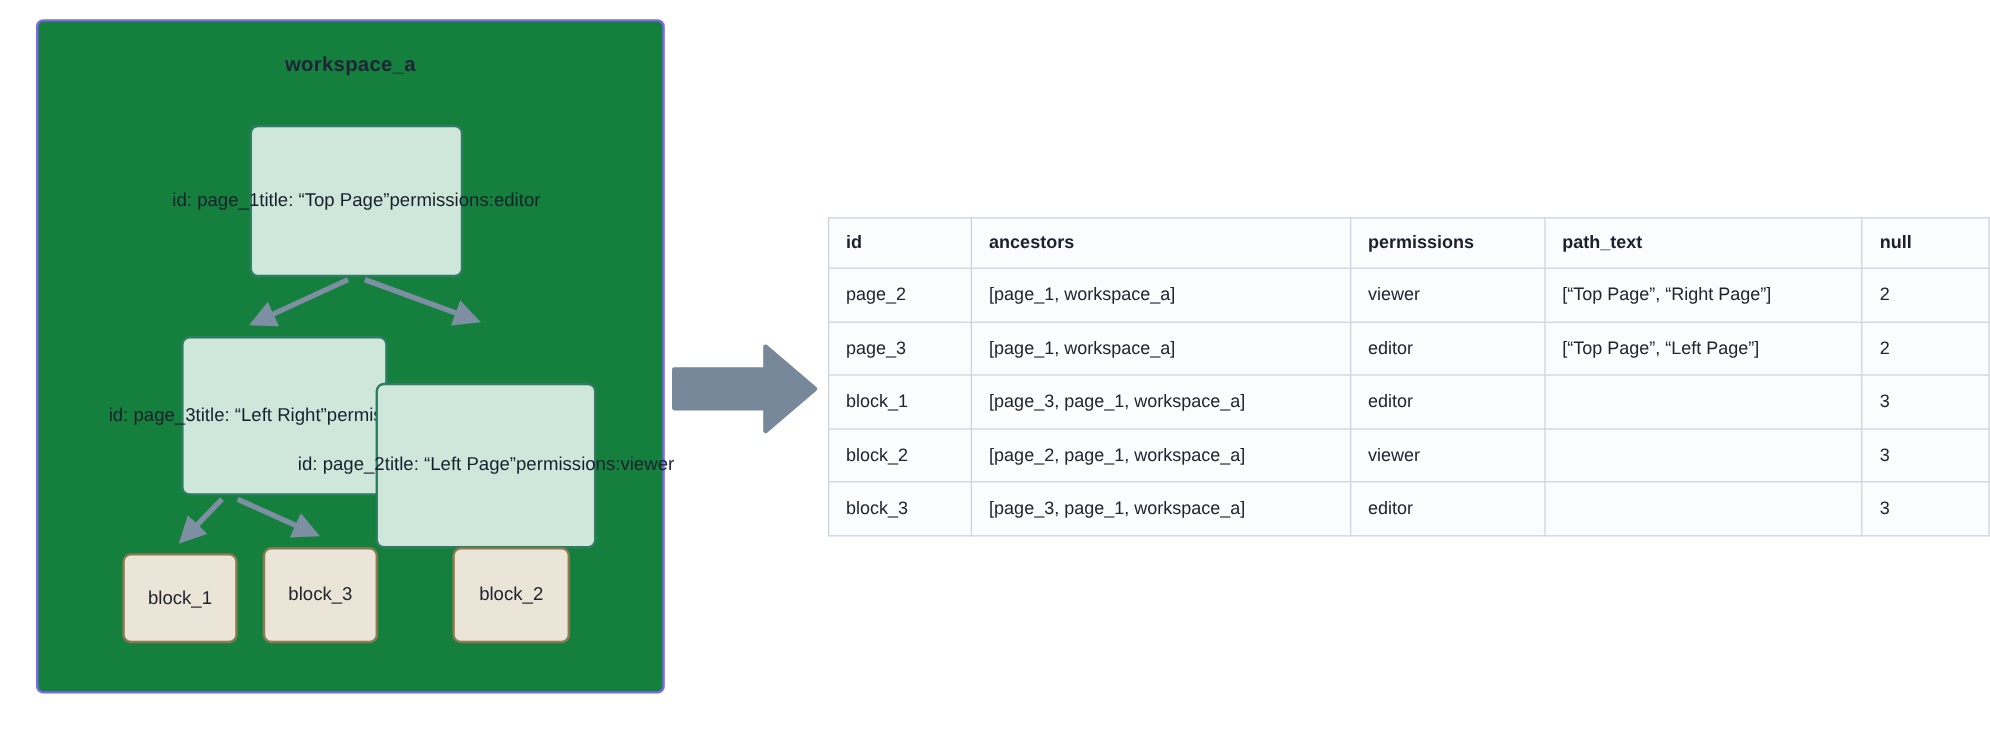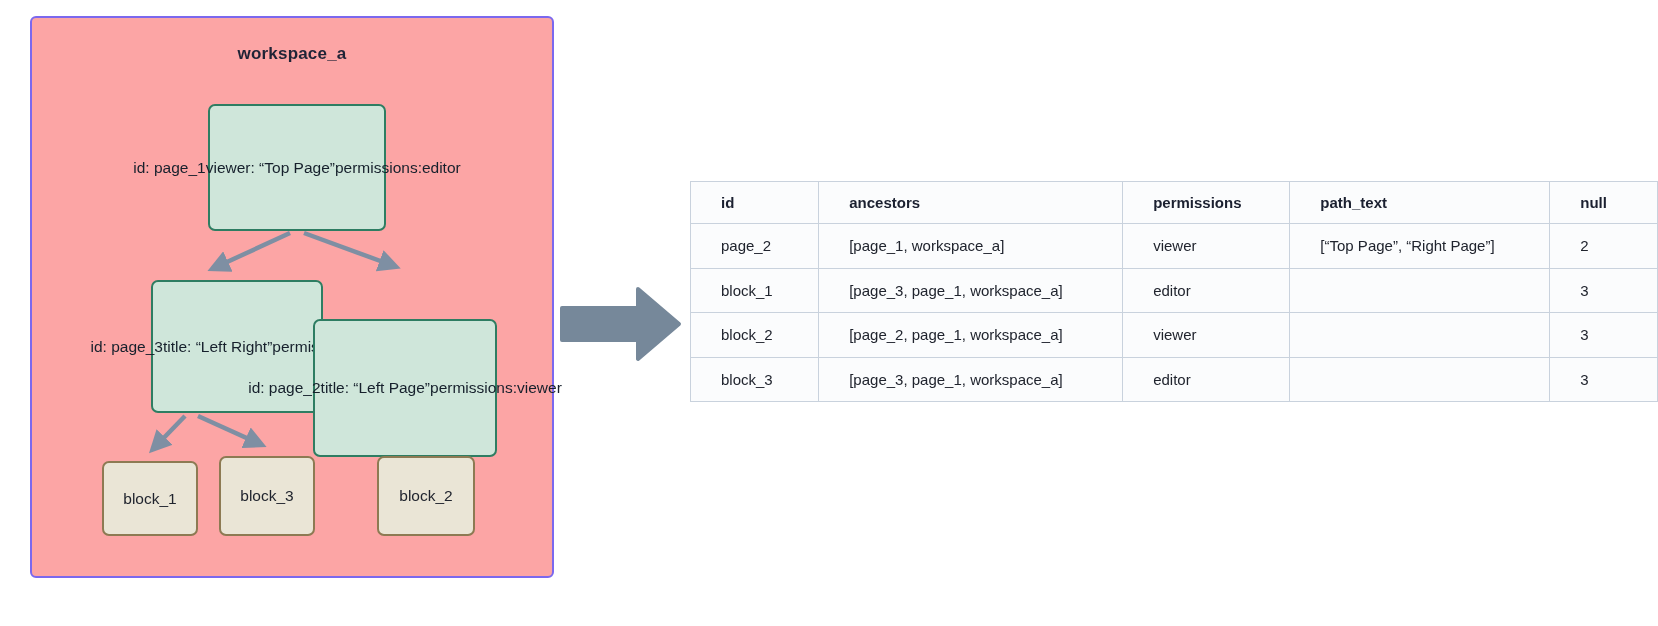--- a/index.html
+++ b/index.html
@@ -15,21 +15,21 @@
     overflow: hidden;
   }
 
   
   #workspace-container {
     position: absolute;
     left: 30px;
     top: 16px;
     width: 524px;
     height: 562px;
-    background: #fca5a5;
+    background: #15803d;
     border: 2px solid #7b68ee;
     border-radius: 6px;
     box-sizing: border-box;
   }
   #workspace-title {
     position: absolute;
     left: 0;
     top: 26px;
     width: 100%;
     text-align: center;
@@ -98,21 +98,21 @@
     top: 181px;
     border-collapse: collapse;
     background: #fbfcfd;
     font-size: 15px;
     color: #20242e;
     table-layout: fixed;
   }
   #result-table th, #result-table td {
     border: 1px solid #c9d2dd;
     text-align: left;
-    padding: 0 30px;
+    padding: 0 14px;
     height: 43.5px;
     vertical-align: middle;
     white-space: nowrap;
     overflow: hidden;
   }
   #result-table th {
     font-weight: bold;
     color: #1b2030;
     height: 41px;
   }
@@ -143,21 +143,21 @@
 
     <line x1="153" y1="398" x2="122" y2="430" stroke="#7e8fa3" stroke-width="4.5" marker-end="url(#arrowhead)"></line>
 
     <line x1="166" y1="398" x2="228" y2="426" stroke="#7e8fa3" stroke-width="4.5" marker-end="url(#arrowhead)"></line>
 
     <line x1="370" y1="400" x2="387" y2="427" stroke="#7e8fa3" stroke-width="4.5" marker-end="url(#arrowhead)"></line>
   </svg>
 
   <div class="node page" id="node-page_1">
     <div class="line">id: page_1</div>
-    <div class="line">viewer: “Top Page”</div>
+    <div class="line">title: “Top Page”</div>
     <div class="line">permissions:</div>
     <div class="line">editor</div>
   </div>
 
   <div class="node page" id="node-page_3">
     <div class="line">id: page_3</div>
     <div class="line">title: “Left Right”</div>
     <div class="line">permissions:</div>
     <div class="line">null</div>
   </div>
@@ -198,20 +198,27 @@
   </thead>
   <tbody>
     <tr>
       <td class="col-id">page_2</td>
       <td class="col-ancestors">[page_1, workspace_a]</td>
       <td class="col-perms">viewer</td>
       <td class="col-path">[“Top Page”, “Right Page”]</td>
       <td class="col-depth">2</td>
     </tr>
     <tr>
+      <td class="col-id">page_3</td>
+      <td class="col-ancestors">[page_1, workspace_a]</td>
+      <td class="col-perms">editor</td>
+      <td class="col-path">[“Top Page”, “Left Page”]</td>
+      <td class="col-depth">2</td>
+    </tr>
+    <tr>
       <td class="col-id">block_1</td>
       <td class="col-ancestors">[page_3, page_1, workspace_a]</td>
       <td class="col-perms">editor</td>
       <td class="col-path"></td>
       <td class="col-depth">3</td>
     </tr>
     <tr>
       <td class="col-id">block_2</td>
       <td class="col-ancestors">[page_2, page_1, workspace_a]</td>
       <td class="col-perms">viewer</td>

